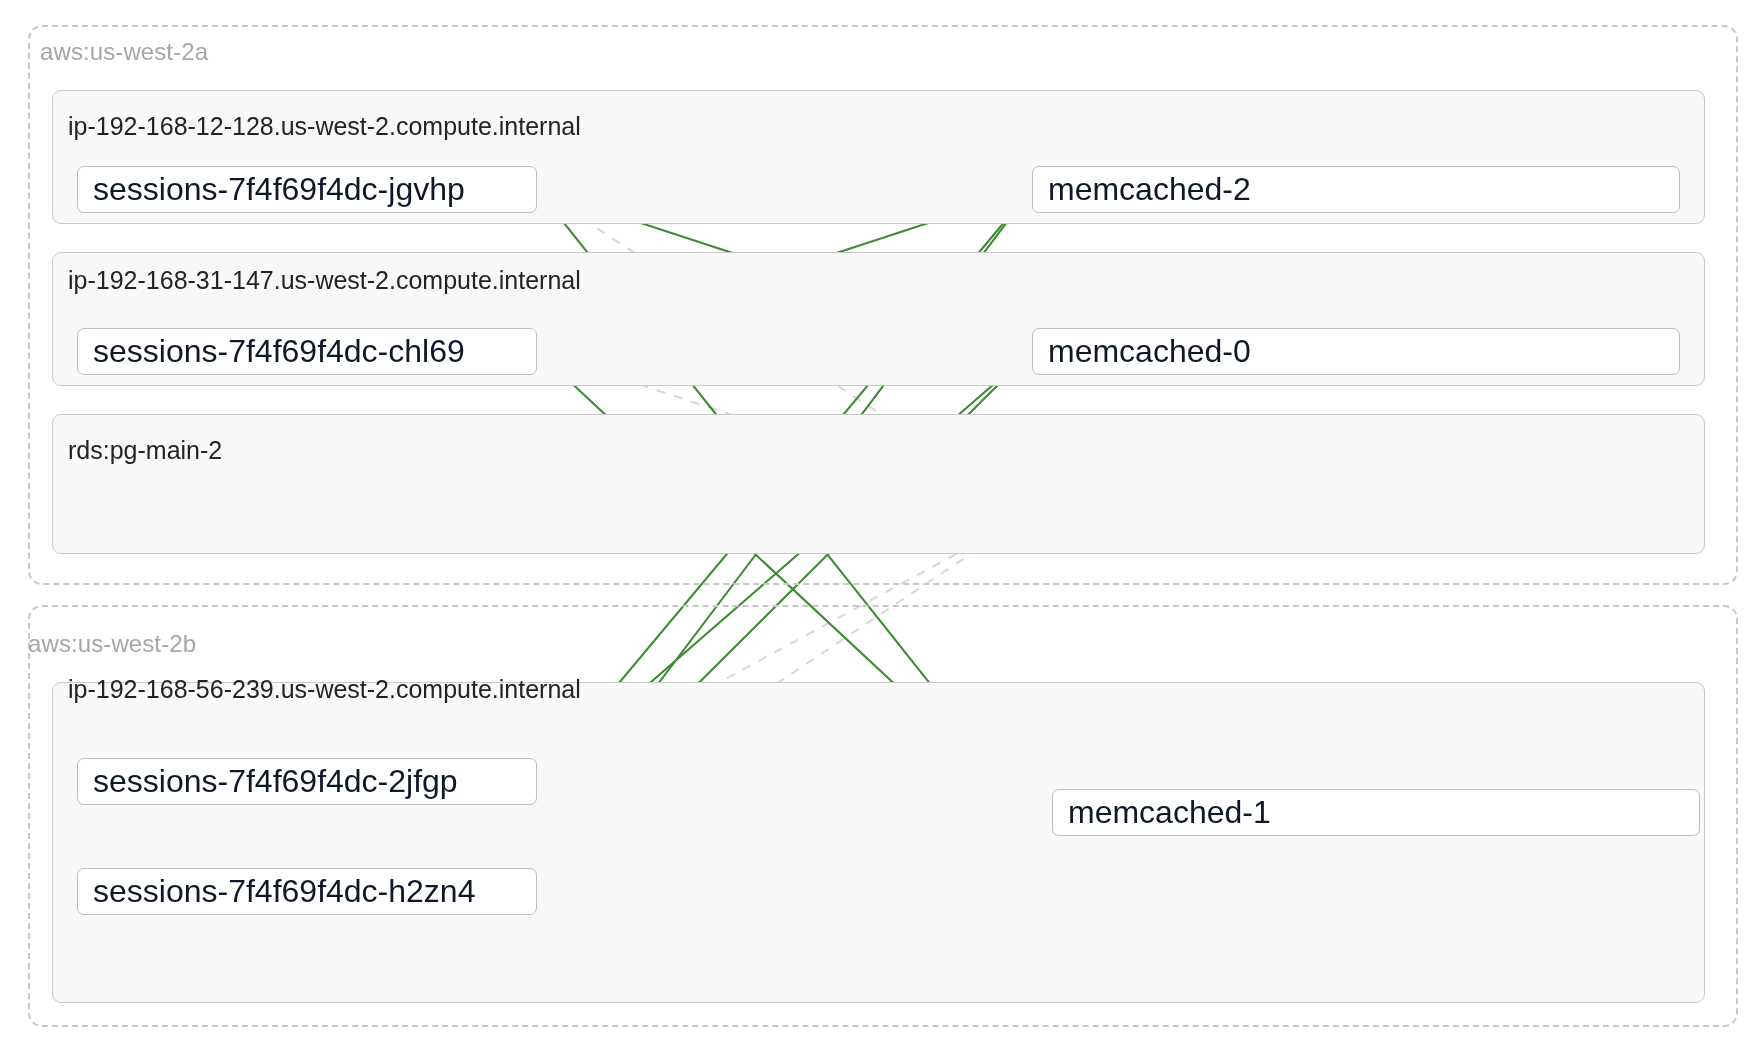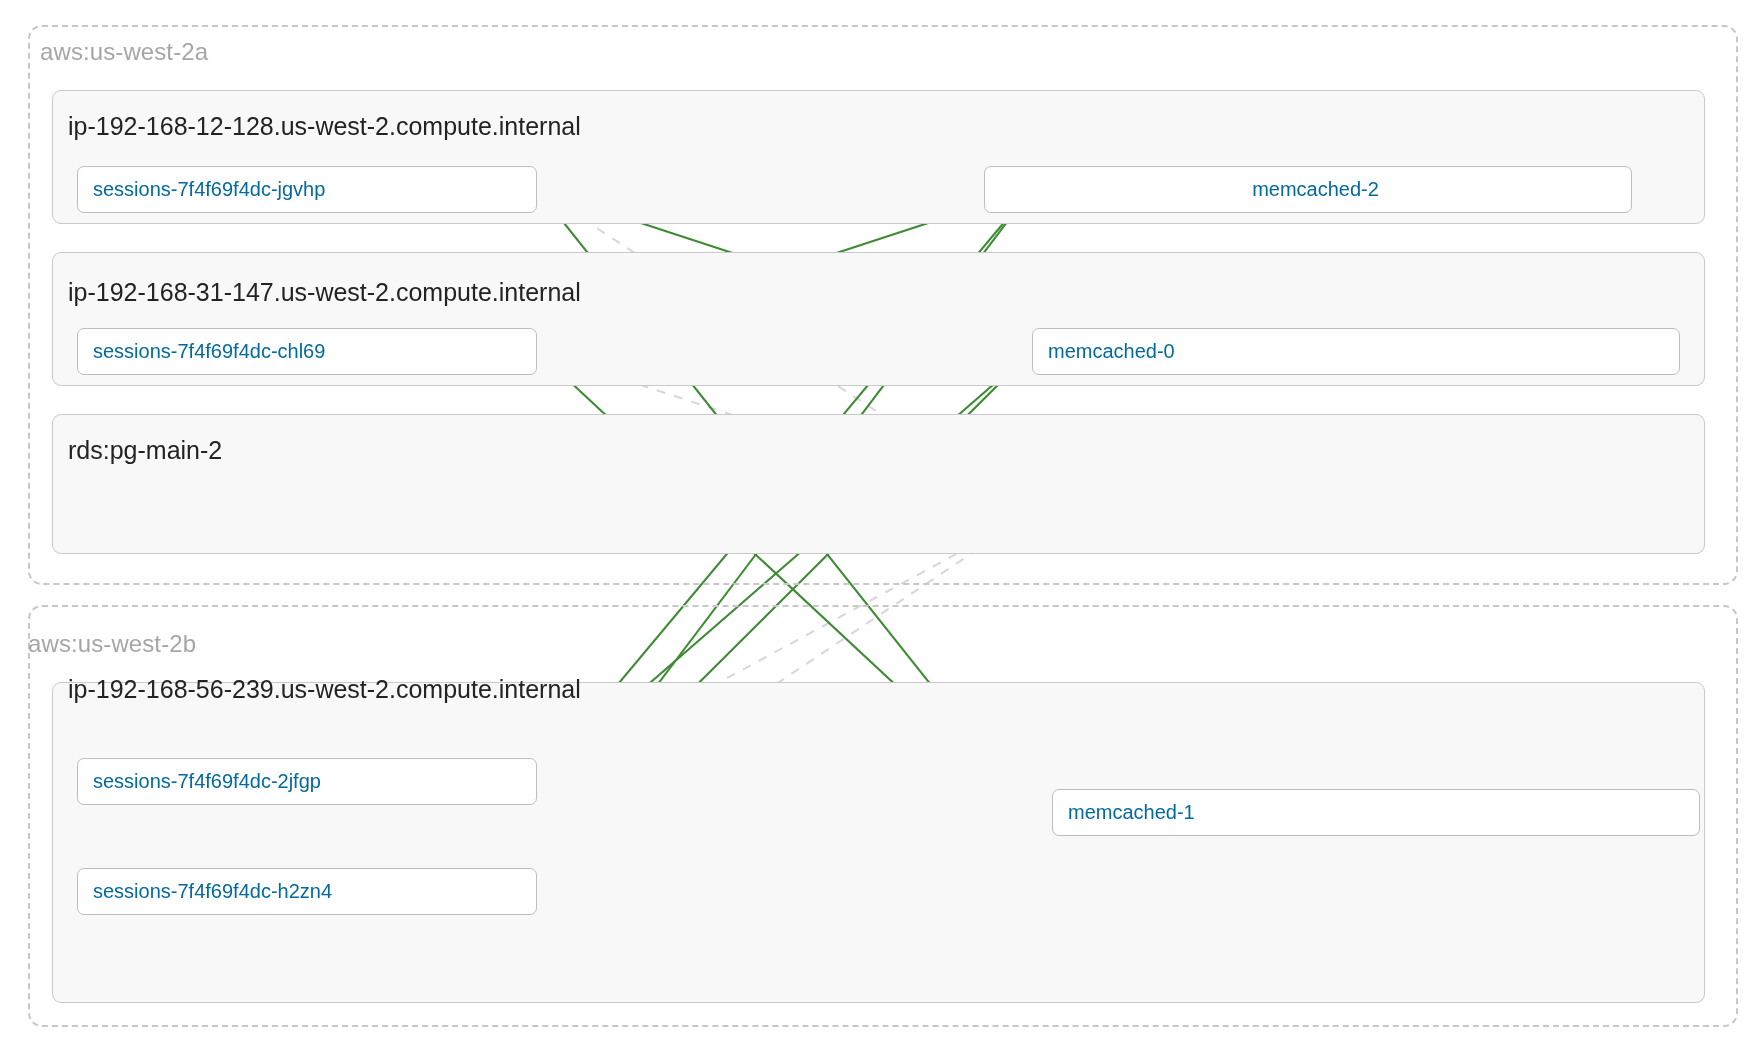--- a/index.html
+++ b/index.html
@@ -50,22 +50,22 @@
   .node{
     position:absolute;
     border:1.6px solid #bdbdbd;
     border-radius:7px;
     background:#ffffff;
     box-sizing:border-box;
     display:flex;
     align-items:center;
   }
   .node-label{
-    color:#0369a1;
-    font-size:20px;
+    color:#0f172a;
+    font-size:32px;
     padding-left:15px;
     white-space:nowrap;
     user-select:none;
   }
 
   
   #edges{
     position:absolute;
     left:0;top:0;
     width:1764px;height:1062px;
@@ -110,41 +110,41 @@
   <div class="az" style="left:28px;top:25px;width:1710px;height:560px;"></div>
   <div class="az-label" style="left:40px;top:38px;">aws:us-west-2a</div>
 
   <div class="host" style="left:52px;top:90px;width:1653px;height:134px;"></div>
   <div class="host-title" style="left:68px;top:112px;">ip-192-168-12-128.us-west-2.compute.internal</div>
   <div class="node" style="left:77px;top:166px;width:460px;height:47px;">
     <span class="node-label">sessions-7f4f69f4dc-jgvhp</span>
   </div>
 
   <div class="host" style="left:52px;top:252px;width:1653px;height:134px;"></div>
-  <div class="host-title" style="left:68px;top:278px;">ip-192-168-31-147.us-west-2.compute.internal</div>
+  <div class="host-title" style="left:68px;top:266px;">ip-192-168-31-147.us-west-2.compute.internal</div>
   <div class="node" style="left:77px;top:328px;width:460px;height:47px;">
     <span class="node-label">sessions-7f4f69f4dc-chl69</span>
   </div>
 
   <div class="host" style="left:52px;top:414px;width:1653px;height:140px;"></div>
   <div class="host-title" style="left:68px;top:436px;">rds:pg-main-2</div>
 
   <div class="az" style="left:28px;top:605px;width:1710px;height:422px;"></div>
   <div class="az-label" style="left:28px;top:630px;text-align:right;">aws:us-west-2b</div>
 
   <div class="host" style="left:52px;top:682px;width:1653px;height:321px;"></div>
   <div class="host-title" style="left:68px;top:675px;">ip-192-168-56-239.us-west-2.compute.internal</div>
   <div class="node" style="left:77px;top:758px;width:460px;height:47px;">
     <span class="node-label">sessions-7f4f69f4dc-2jfgp</span>
   </div>
   <div class="node" style="left:77px;top:841px;width:460px;height:47px;margin-top:27px;">
     <span class="node-label">sessions-7f4f69f4dc-h2zn4</span>
   </div>
 
-  <div class="node" style="left:984px;top:166px;width:648px;height:47px;justify-content:center;">
+  <div class="node" style="left:1032px;top:166px;width:648px;height:47px;">
     <span class="node-label">memcached-2</span>
   </div>
   <div class="node" style="left:1032px;top:328px;width:648px;height:47px;align-items:center;">
     <span class="node-label">memcached-0</span>
   </div>
   <div class="node" style="left:1032px;top:789px;width:648px;height:47px;margin-left:20px;">
     <span class="node-label">memcached-1</span>
   </div>
 
 </div>

